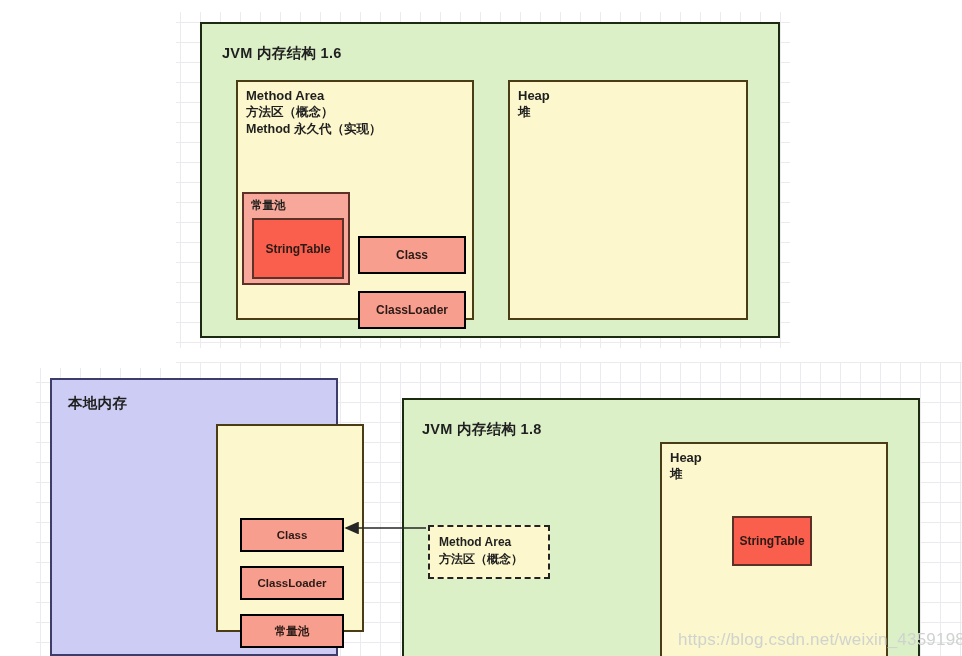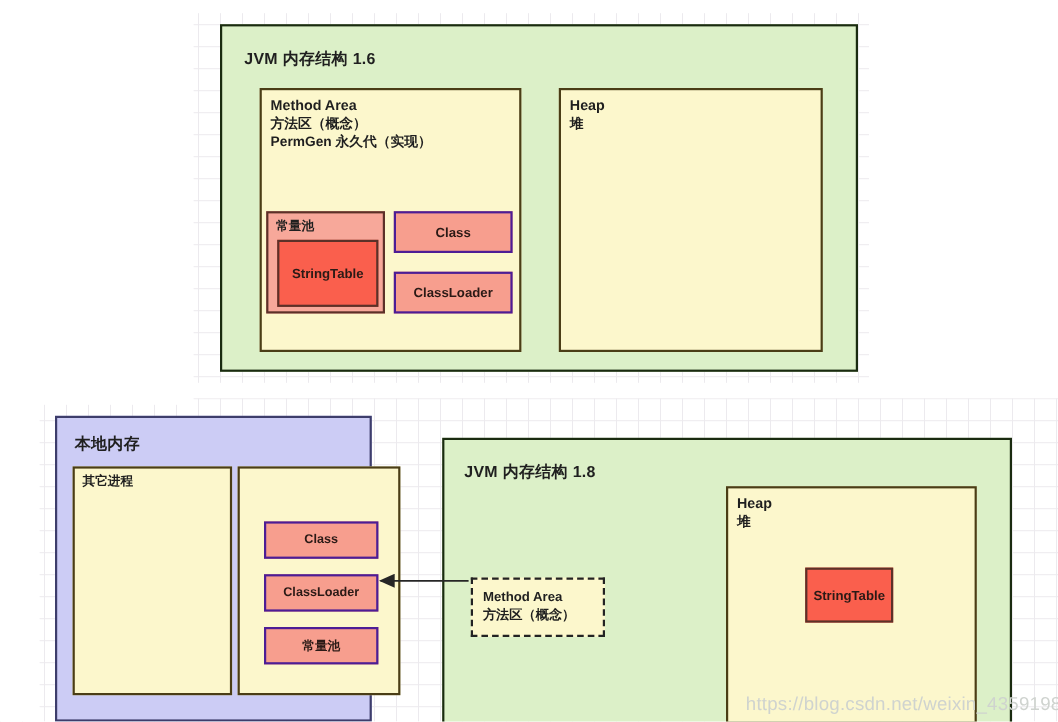--- a/index.html
+++ b/index.html
@@ -35,21 +35,22 @@
   .yellow-box {
     background: #fcf7cc;
     border: 2px solid #4a3d16;
   }
   .yellow-box-dashed {
     background: #fcf7cc;
     border: 2px dashed #232323;
   }
   .salmon-box {
     background: #f79e8e;
-    border: 2px solid #4c1d95;
+    border: 2px solid #000000;
+    margin-top: 44px;
   }
   .salmon-soft-box {
     background: #f7a89a;
     border: 2px solid #5c3128;
   }
   .red-box {
     background: #fa5f4d;
     border: 2px solid #5c3128;
     text-align: right;
   }
@@ -122,21 +123,21 @@
   <div class="grid-mask" style="left:0; top:348px; width:962px; height:14px;"></div>
   <div class="grid-mask" style="left:0; top:360px; width:36px; height:296px;"></div>
 
   <div class="box green-panel" style="left:200px; top:22px; width:580px; height:316px;">
     <div class="panel-title" style="left:20px; top:20px;">JVM 内存结构 1.6</div>
 
     <div class="box yellow-box" style="left:34px; top:56px; width:238px; height:240px;">
       <div class="box-head">
         <div>Method Area</div>
         <div class="sub">方法区（概念）</div>
-        <div class="sub">PermGen 永久代（实现）</div>
+        <div class="sub">Method 永久代（实现）</div>
       </div>
 
       <div class="box salmon-soft-box" style="left:4px; top:110px; width:108px; height:93px;">
         <div class="box-label-sm">常量池</div>
         <div class="box red-box" style="left:8px; top:24px; width:92px; height:61px;">
           <div class="centered-label">StringTable</div>
         </div>
       </div>
 
       <div class="box salmon-box" style="left:120px; top:110px; width:108px; height:38px;">
@@ -152,23 +153,20 @@
       <div class="box-head">
         <div>Heap</div>
         <div class="sub">堆</div>
       </div>
     </div>
   </div>
 
   <div class="box purple-panel" style="left:50px; top:378px; width:288px; height:278px;">
     <div class="panel-title" style="left:16px; top:14px;">本地内存</div>
 
-    <div class="box yellow-box" style="left:14px; top:44px; width:145px; height:208px;">
-      <div class="box-label-sm">其它进程</div>
-    </div>
 
     <div class="box yellow-box" style="left:164px; top:44px; width:148px; height:208px;">
 
       <div class="box salmon-box" style="left:22px; top:48px; width:104px; height:34px;">
         <div class="centered-label sm">Class</div>
       </div>
 
       <div class="box salmon-box" style="left:22px; top:96px; width:104px; height:34px;">
         <div class="centered-label sm">ClassLoader</div>
       </div>

